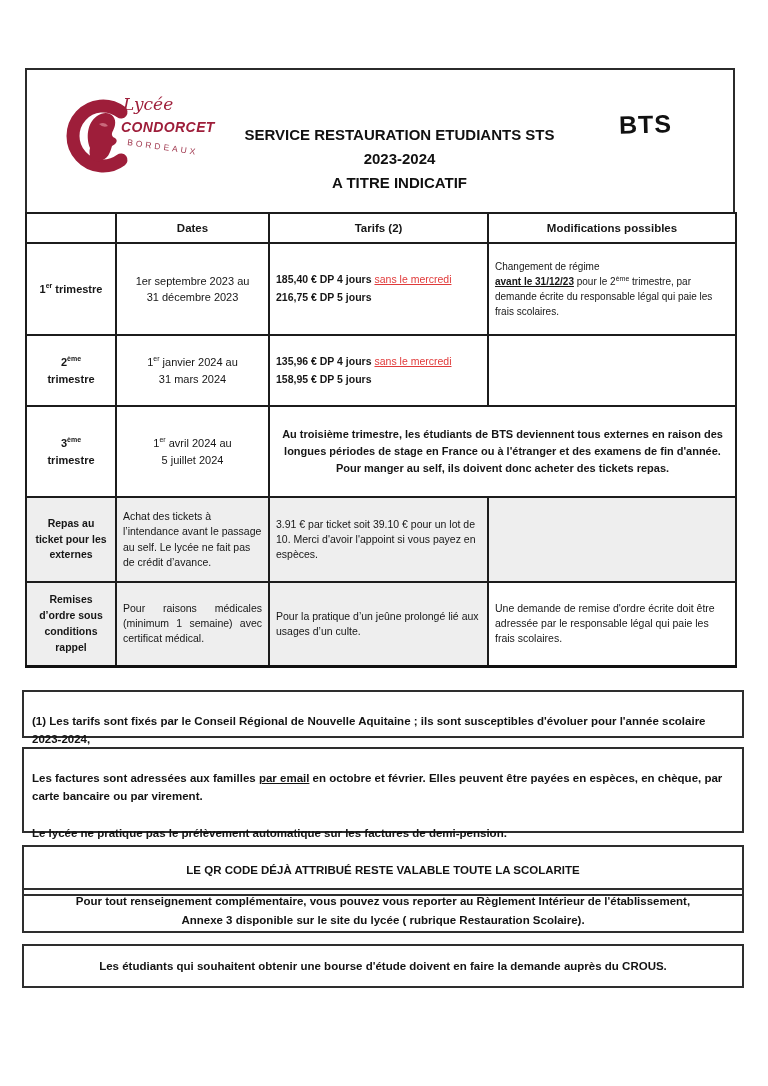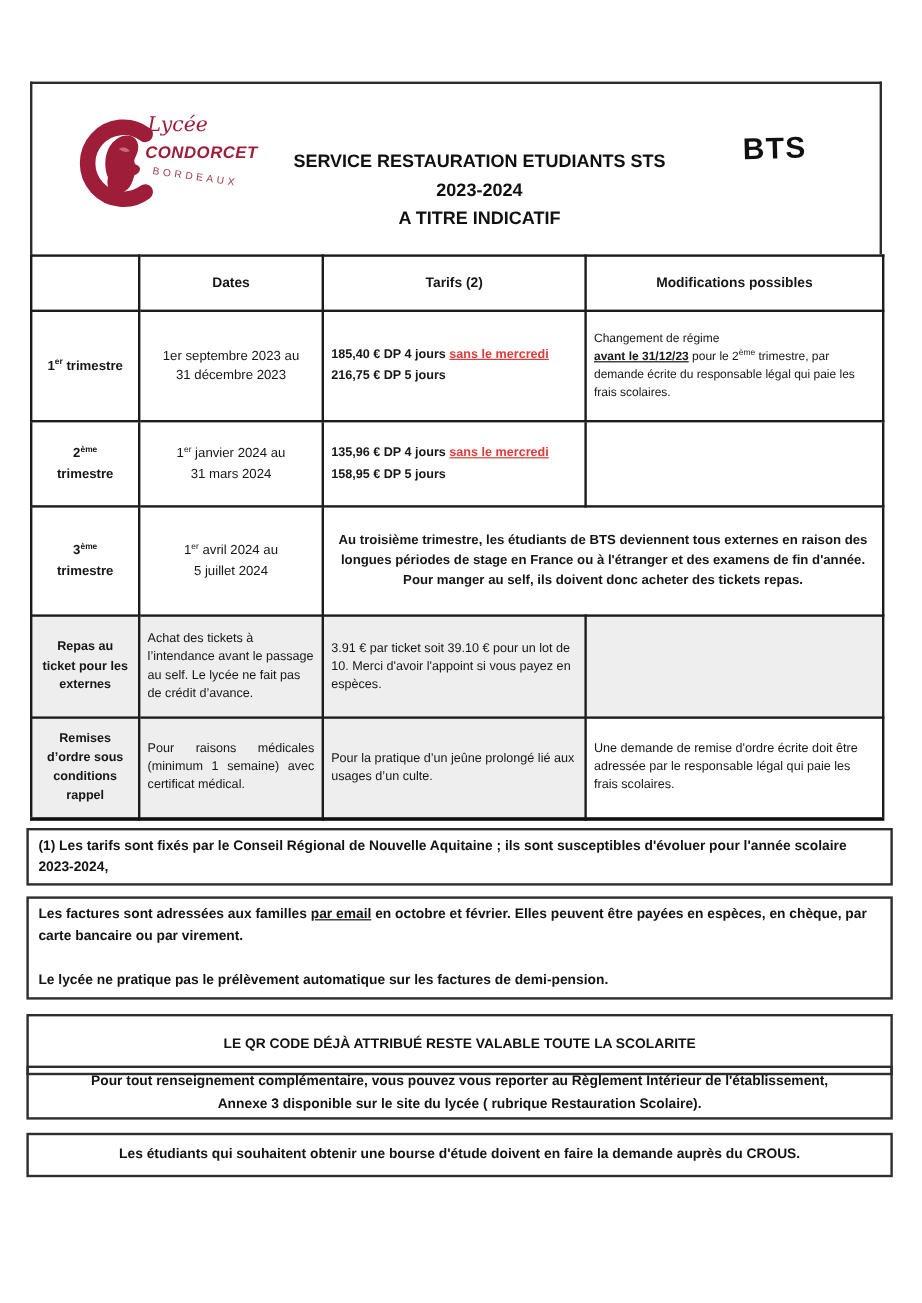--- a/index.html
+++ b/index.html
@@ -35,34 +35,34 @@
     border-bottom:3px solid #111;
   }
   .doc-table td, .doc-table th {
     border:2px solid #1c1c1c; box-sizing:border-box;
     padding:3px 6px; vertical-align:middle; overflow:hidden;
   }
   .th { font-weight:bold; font-size:11.5px; text-align:center; }
   .rowlab { font-weight:bold; font-size:11px; text-align:center; line-height:1.5; }
   .dates { font-size:11px; text-align:center; line-height:1.5; }
   .tarifs { font-weight:bold; font-size:10.5px; text-align:left; line-height:1.7; padding-left:5px; }
-  .red-u { color:#e03a3a; text-decoration:underline; font-weight:bold; }
+  .red-u { color:#e03a3a; text-decoration:underline; font-weight:normal; }
   .mods { font-size:10px; line-height:1.5; text-align:left; }
   .mod-bu { font-weight:bold; text-decoration:underline; }
   .merged3 { font-weight:bold; font-size:11px; text-align:center; line-height:1.55; }
   .soft { font-size:10.5px; line-height:1.45; }
   .gray { background:#eeeeee; }
   .just { text-align:justify; }
   sup { font-size:7px; }
 
   
   .note {
     position:absolute; left:22px; width:722px; box-sizing:border-box;
     border:2px solid #2e2e2e; font-weight:bold; font-size:11.5px;
-    line-height:1.6; padding:4px 8px; color:#131313;
+    line-height:1.6; padding:20px 8px; color:#131313;
   }
   .n1 { top:690px; height:48px; }
   .n2 { top:747px; height:86px; }
   .n3 { top:845px; height:51px; display:flex; align-items:center; justify-content:center; text-align:center; }
   .n4 { top:888px; height:45px; display:flex; align-items:center; justify-content:center; text-align:center; padding:3px 42px; }
   .n5 { top:944px; height:37px; display:flex; align-items:center; justify-content:center; text-align:center; }
   .u { text-decoration:underline; }
 </style>
 </head>
 <body>
@@ -90,21 +90,21 @@
 
   <table class="doc-table">
     <colgroup>
         <col style="width:90px">
         <col style="width:153px">
         <col style="width:219px">
         <col style="width:248px">
       </colgroup>
 
     <tbody>
-        <tr style="height:46px">
+        <tr style="height:30px">
       <td class="th"></td>
       <td class="th">Dates</td>
       <td class="th">Tarifs (2)</td>
       <td class="th">Modifications possibles</td>
     </tr>
 
     <tr style="height:92px">
       <td class="rowlab"><span>1</span><sup>er</sup><span> trimestre</span></td>
       <td class="dates"><span>1er septembre 2023 au</span><br><span>31 décembre 2023</span></td>
       <td class="tarifs"><span>185,40 € DP 4 jours </span><span class="red-u">sans le mercredi</span><br><span>216,75 € DP 5 jours</span></td>

